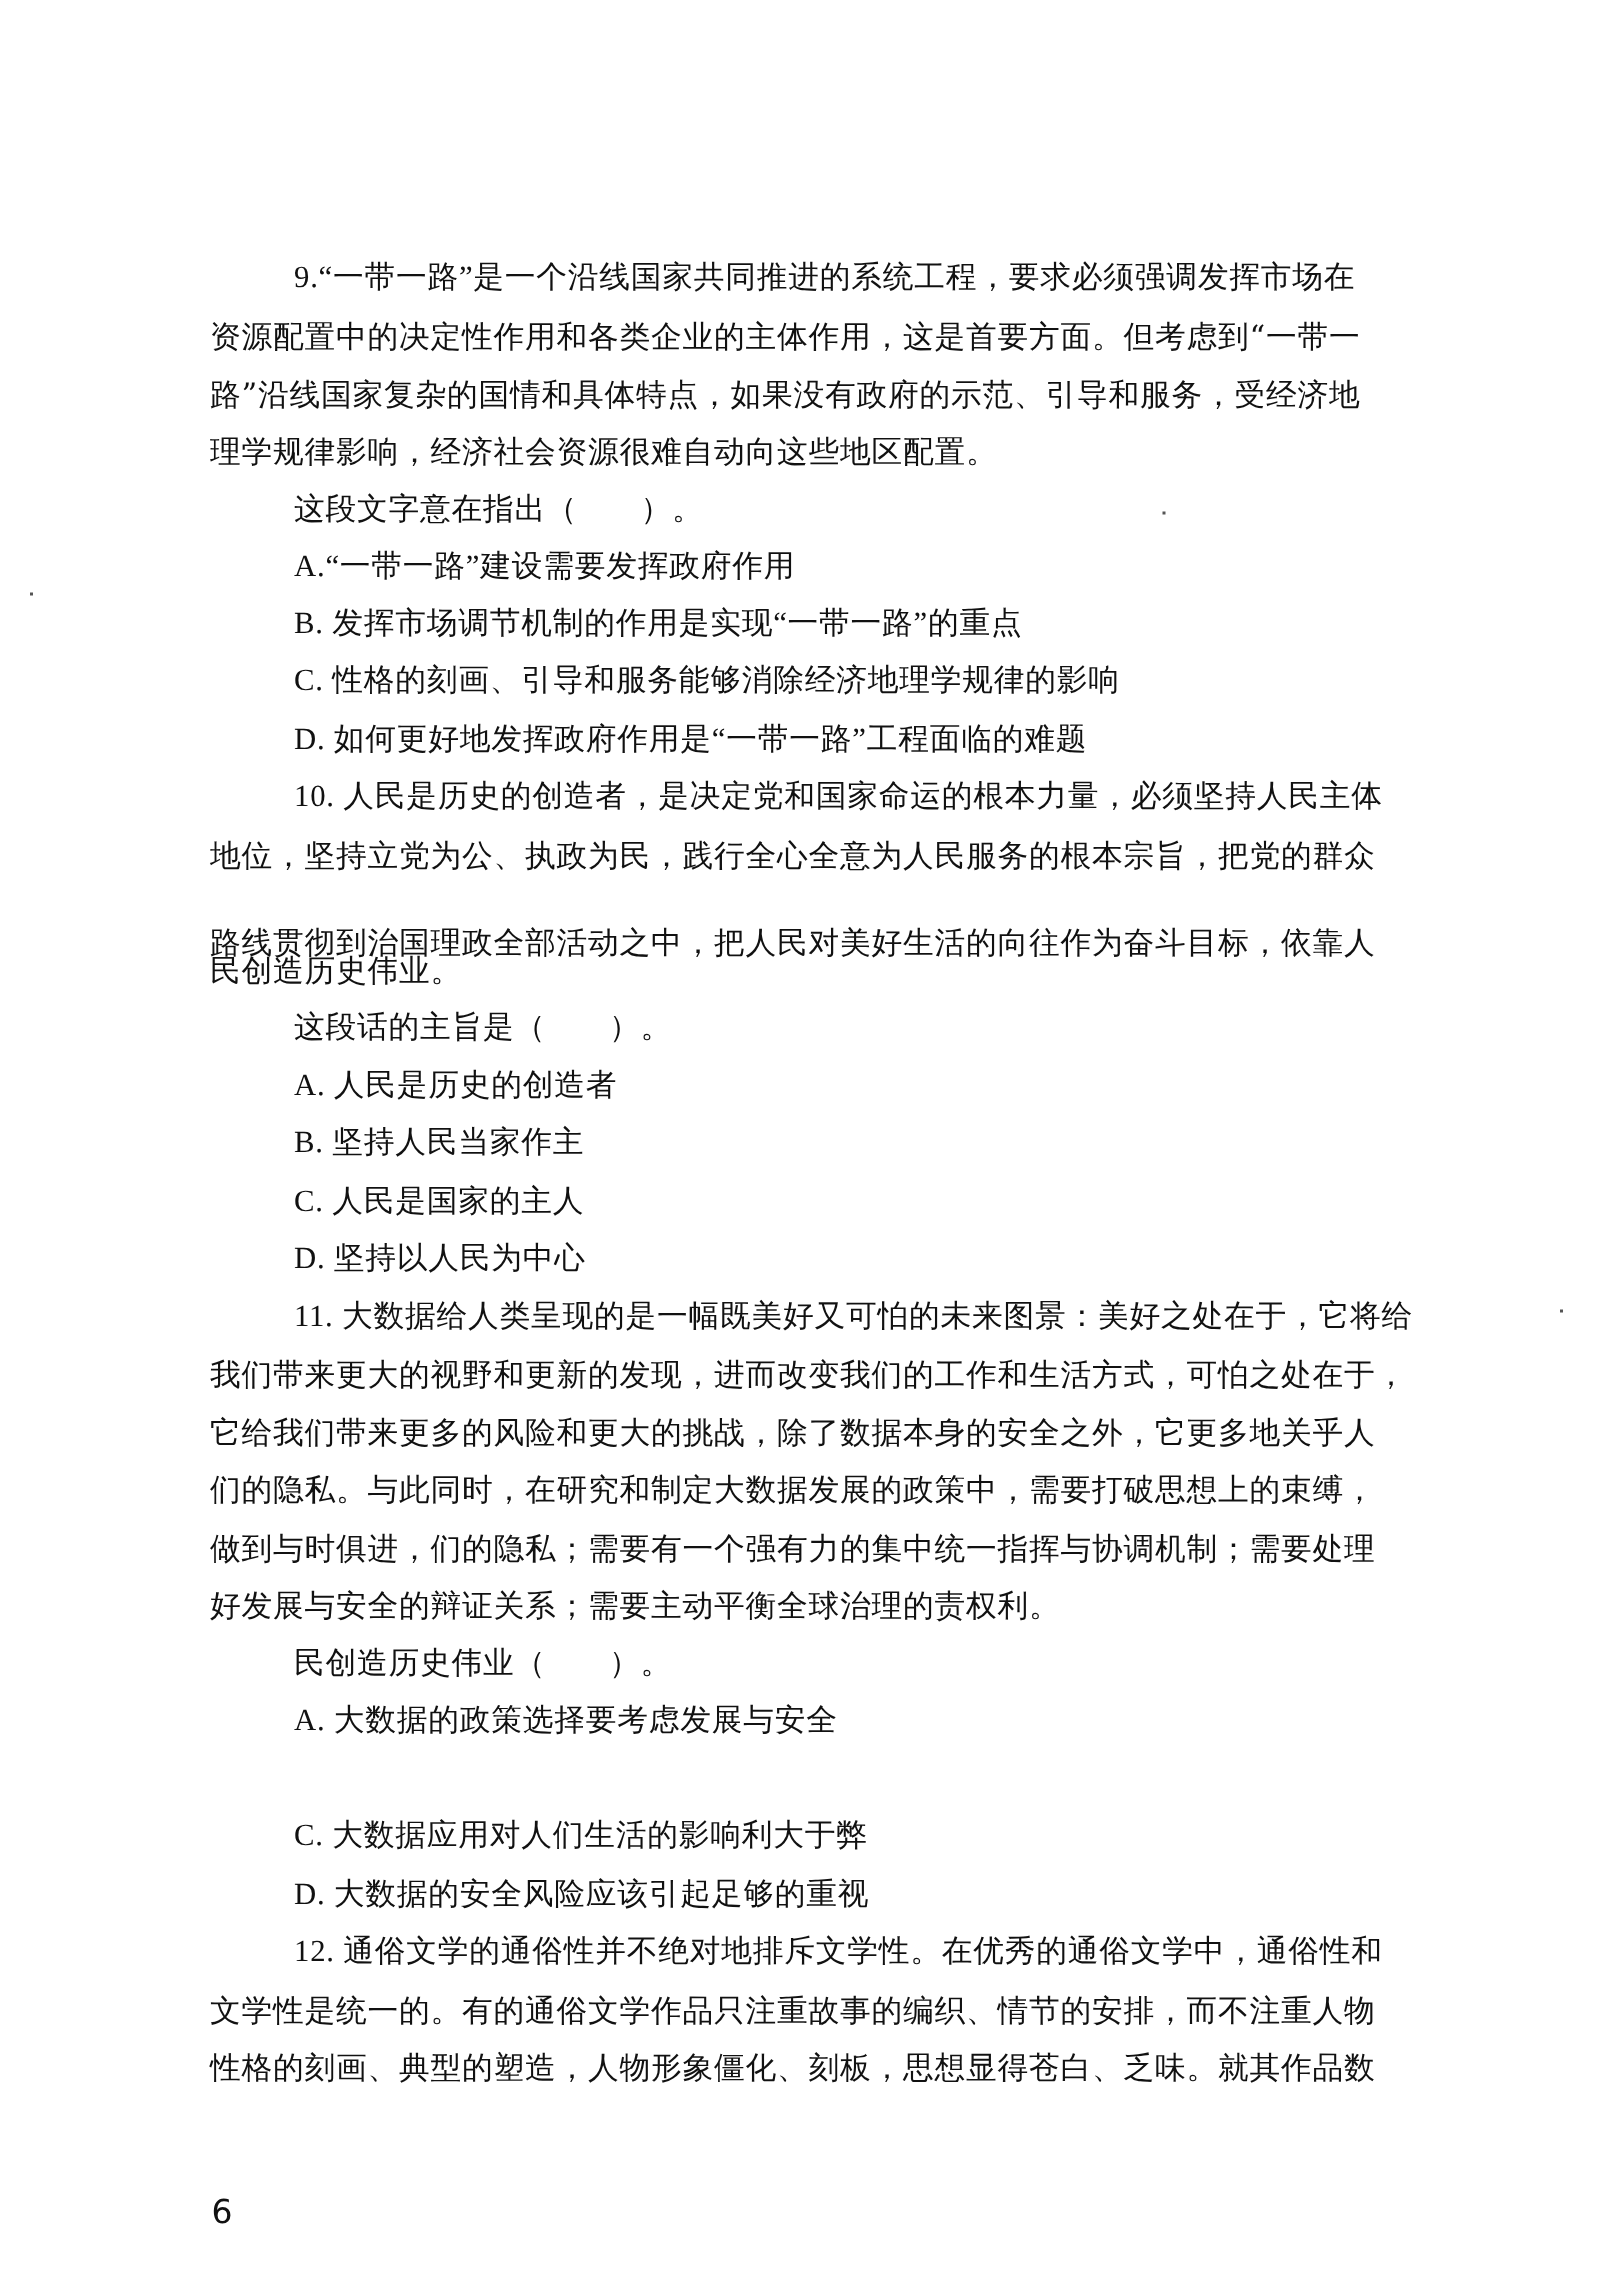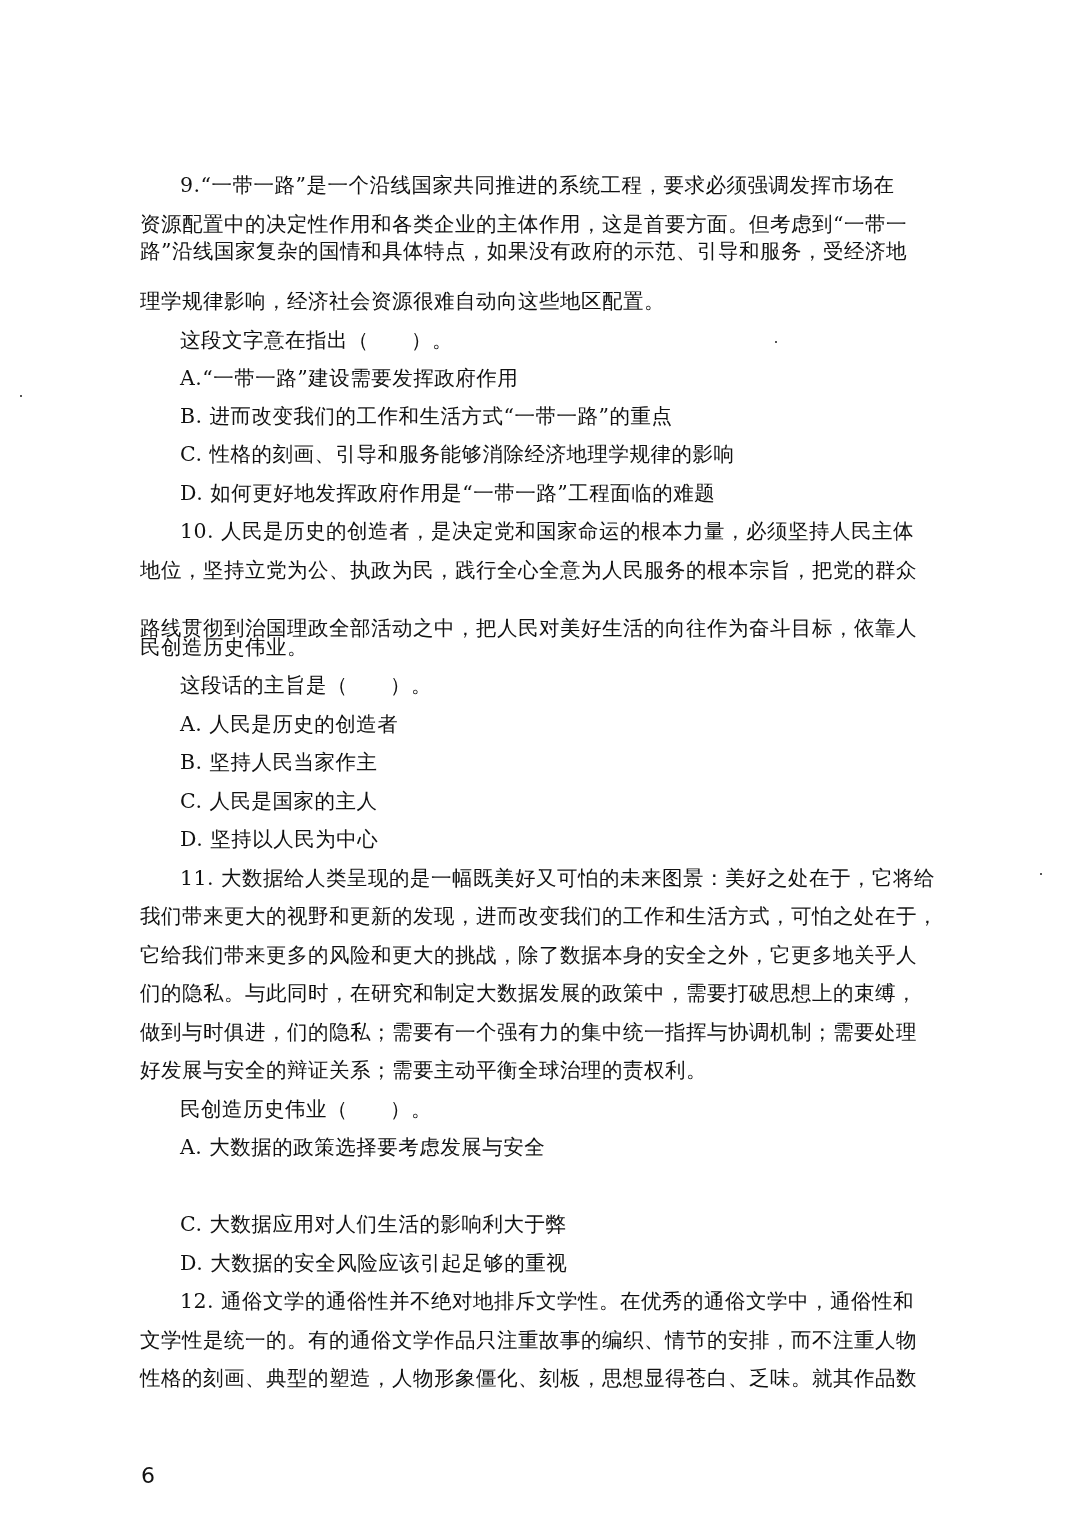--- a/index.html
+++ b/index.html
@@ -1,37 +1,37 @@
 <!DOCTYPE html>
 <html><head>
 <meta charset="utf-8">
 <style>
   html, body { margin: 0; padding: 0; background: #ffffff; }
   body { width: 1077px; height: 1518px; position: relative; overflow: hidden;
          font-family: "DejaVu Serif", "Liberation Serif", serif; color: #111; }
   .page { position: absolute; left: 0; top: 0; width: 1077px; height: 1518px; }
   .line { position: absolute; left: 140px; width: 800px; font-size: 20.5px;
           line-height: 26px; white-space: nowrap; letter-spacing: 0.5px; }
-  .indent { left: 180px; }
+  .indent { left: 196px; font-family: Liberation Serif, serif; }
   .pagenum { position: absolute; left: 141px; top: 1463px; font-size: 22px;
              font-family: "DejaVu Sans", "Liberation Sans", sans-serif; }
   .speck { position: absolute; background: #555; width: 2px; height: 2px; }
 </style>
 </head>
 <body>
 
 <div class="page">
 
   <div class="line indent" style="top:172px">9.“一带一路”是一个沿线国家共同推进的系统工程，要求必须强调发挥市场在</div>
   <div class="line" style="top:211px">资源配置中的决定性作用和各类企业的主体作用，这是首要方面。但考虑到“一带一</div>
-  <div class="line" style="top:238px">路”沿线国家复杂的国情和具体特点，如果没有政府的示范、引导和服务，受经济地</div>
+  <div class="line" style="top:250px">路”沿线国家复杂的国情和具体特点，如果没有政府的示范、引导和服务，受经济地</div>
   <div class="line" style="top:288px">理学规律影响，经济社会资源很难自动向这些地区配置。</div>
   <div class="line indent" style="top:327px">这段文字意在指出（　　）。</div>
   <div class="line indent" style="top:365px">A.“一带一路”建设需要发挥政府作用</div>
-  <div class="line indent" style="top:403px">B. 进而改变我们的工作和生活方式“一带一路”的重点</div>
+  <div class="line indent" style="top:403px">B. 发挥市场调节机制的作用是实现“一带一路”的重点</div>
   <div class="line indent" style="top:441px">C. 性格的刻画、引导和服务能够消除经济地理学规律的影响</div>
   <div class="line indent" style="top:480px">D. 如何更好地发挥政府作用是“一带一路”工程面临的难题</div>
 
   <div class="line indent" style="top:518px">10. 人民是历史的创造者，是决定党和国家命运的根本力量，必须坚持人民主体</div>
   <div class="line" style="top:557px">地位，坚持立党为公、执政为民，践行全心全意为人民服务的根本宗旨，把党的群众</div>
   <div class="line" style="top:615px">路线贯彻到治国理政全部活动之中，把人民对美好生活的向往作为奋斗目标，依靠人</div>
   <div class="line" style="top:634px">民创造历史伟业。</div>
   <div class="line indent" style="top:672px">这段话的主旨是（　　）。</div>
   <div class="line indent" style="top:711px">A. 人民是历史的创造者</div>
   <div class="line indent" style="top:749px">B. 坚持人民当家作主</div>

